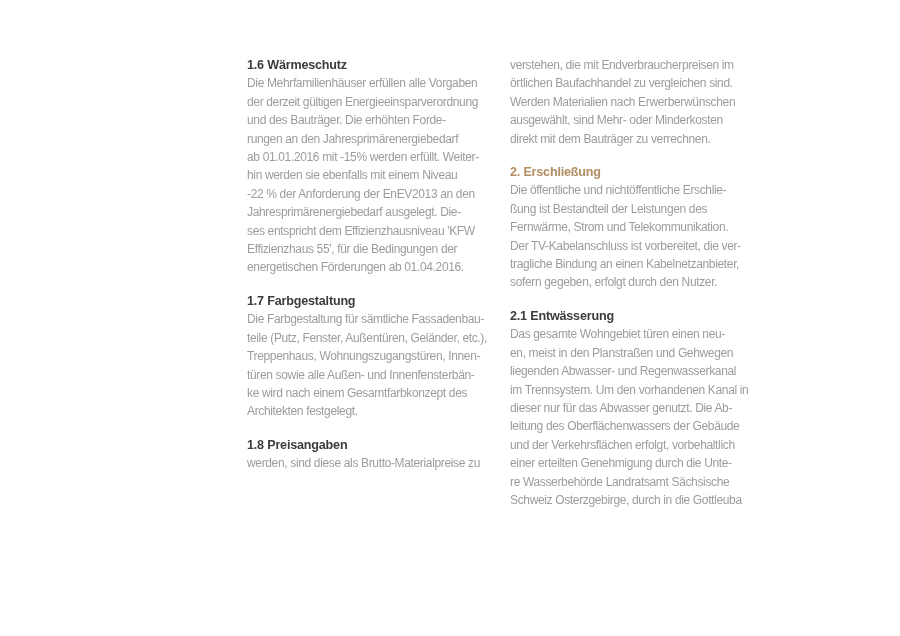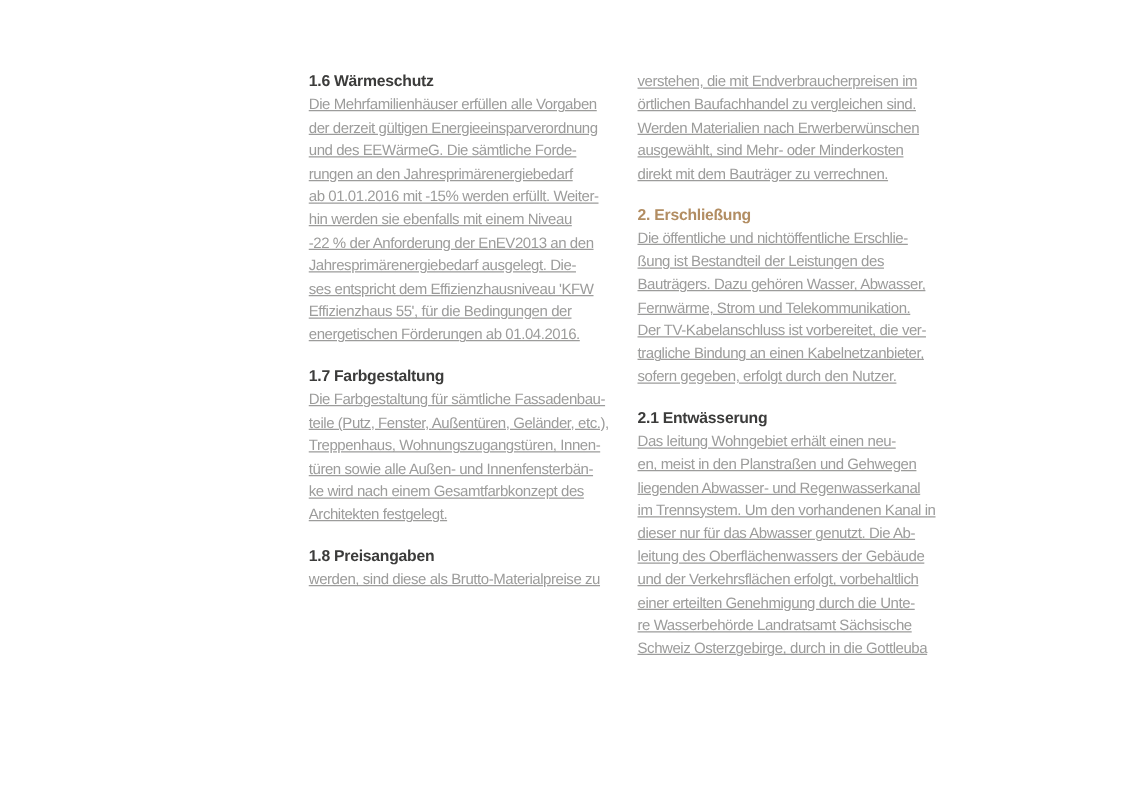--- a/index.html
+++ b/index.html
@@ -29,21 +29,20 @@
     margin: 0 0 15px 0;
     font-size: 12px;
     line-height: 18.4px;
     letter-spacing: -0.35px;
     color: var(--body-color, #9c9c9b);
     font-weight: 400;
   }
   .line {
     display: block;
     white-space: pre;
-    text-decoration: underline;
   }
   .heading {
     margin: 15px 0 0 0;
     font-size: 12.6px;
     line-height: 18.4px;
     letter-spacing: -0.2px;
     font-weight: 700;
     color: var(--heading-color, #3c3c3b);
     white-space: pre;
   }
@@ -58,21 +57,21 @@
 <body>
 
 <div class="page">
   <div class="content">
 
   <div class="column">
         <h3 class="heading">1.6 Wärmeschutz</h3>
         <p class="para">
           <span class="line">Die Mehrfamilienhäuser erfüllen alle Vorgaben</span>
           <span class="line">der derzeit gültigen Energieeinsparverordnung</span>
-          <span class="line">und des EEWärmeG. Die sämtliche Forde-</span>
+          <span class="line">und des Bauträger. Die erhöhten Forde-</span>
           <span class="line">rungen an den Jahresprimärenergiebedarf</span>
           <span class="line">ab 01.01.2016 mit -15% werden erfüllt. Weiter-</span>
           <span class="line">hin werden sie ebenfalls mit einem Niveau</span>
           <span class="line">-22 % der Anforderung der EnEV2013 an den</span>
           <span class="line">Jahresprimärenergiebedarf ausgelegt. Die-</span>
           <span class="line">ses entspricht dem Effizienzhausniveau 'KFW</span>
           <span class="line">Effizienzhaus 55', für die Bedingungen der</span>
           <span class="line">energetischen Förderungen ab 01.04.2016.</span>
         </p>
         <h3 class="heading">1.7 Farbgestaltung</h3>
@@ -94,29 +93,28 @@
           <span class="line">verstehen, die mit Endverbraucherpreisen im</span>
           <span class="line">örtlichen Baufachhandel zu vergleichen sind.</span>
           <span class="line">Werden Materialien nach Erwerberwünschen</span>
           <span class="line">ausgewählt, sind Mehr- oder Minderkosten</span>
           <span class="line">direkt mit dem Bauträger zu verrechnen.</span>
         </p>
         <h3 class="heading accent">2. Erschließung</h3>
         <p class="para">
           <span class="line">Die öffentliche und nichtöffentliche Erschlie-</span>
           <span class="line">ßung ist Bestandteil der Leistungen des</span>
-          <span class="line">Bauträgers. Dazu gehören Wasser, Abwasser,</span>
           <span class="line">Fernwärme, Strom und Telekommunikation.</span>
           <span class="line">Der TV-Kabelanschluss ist vorbereitet, die ver-</span>
           <span class="line">tragliche Bindung an einen Kabelnetzanbieter,</span>
           <span class="line">sofern gegeben, erfolgt durch den Nutzer.</span>
         </p>
         <h3 class="heading">2.1 Entwässerung</h3>
         <p class="para">
-          <span class="line">Das leitung Wohngebiet erhält einen neu-</span>
+          <span class="line">Das gesamte Wohngebiet türen einen neu-</span>
           <span class="line">en, meist in den Planstraßen und Gehwegen</span>
           <span class="line">liegenden Abwasser- und Regenwasserkanal</span>
           <span class="line">im Trennsystem. Um den vorhandenen Kanal in</span>
           <span class="line">dieser nur für das Abwasser genutzt. Die Ab-</span>
           <span class="line">leitung des Oberflächenwassers der Gebäude</span>
           <span class="line">und der Verkehrsflächen erfolgt, vorbehaltlich</span>
           <span class="line">einer erteilten Genehmigung durch die Unte-</span>
           <span class="line">re Wasserbehörde Landratsamt Sächsische</span>
           <span class="line">Schweiz Osterzgebirge, durch in die Gottleuba</span>
         </p>

